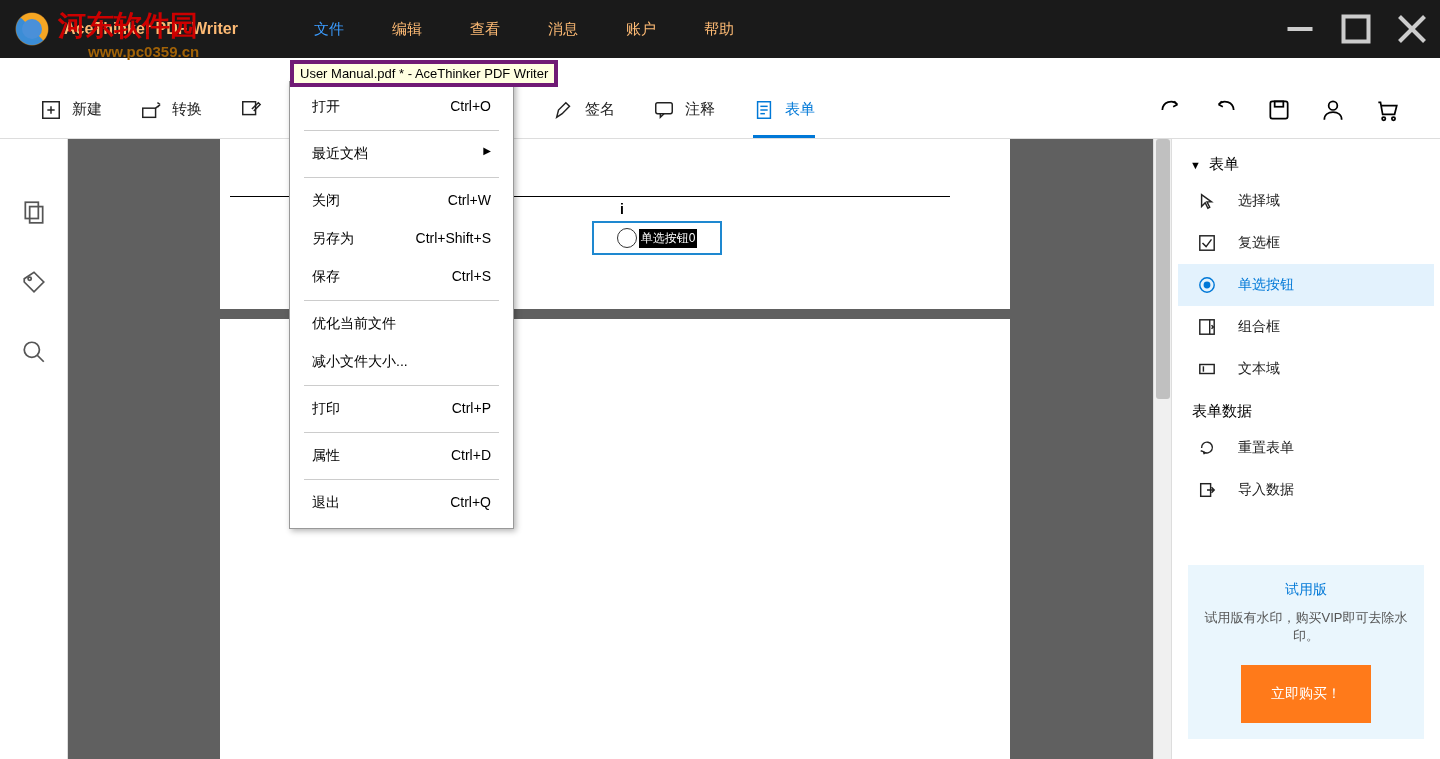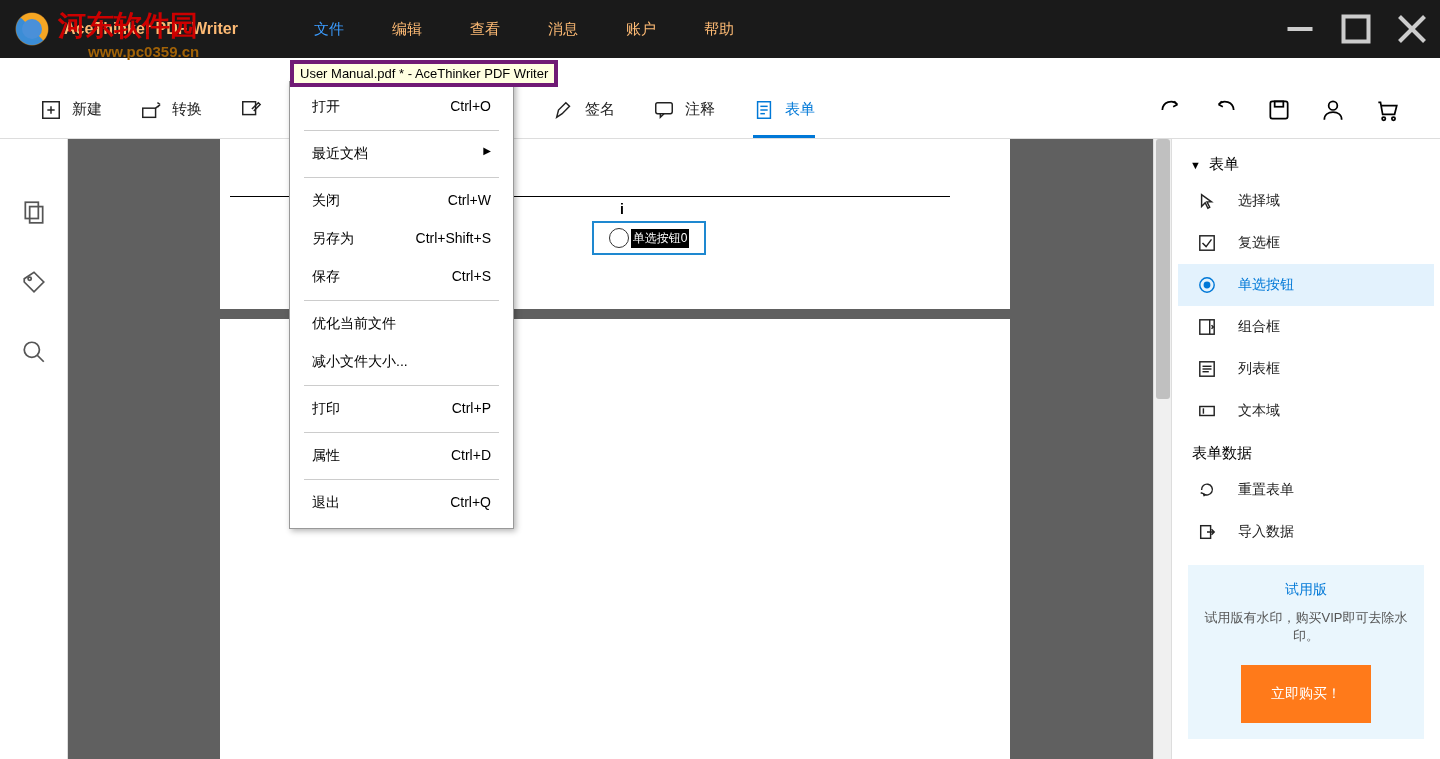--- a/index.html
+++ b/index.html
@@ -36,21 +36,21 @@
 
 .main { display: flex; height: calc(100% - 139px); }
 
 .left-bar { width: 68px; background: #fff; border-right: 1px solid #ddd; display: flex; flex-direction: column; align-items: center; padding-top: 60px; gap: 44px; }
 .left-icon { width: 26px; height: 26px; cursor: pointer; color: #555; }
 
 .canvas-area { flex: 1; background: #606060; position: relative; overflow: hidden; }
 .page1 { position: absolute; left: 152px; top: 0; width: 790px; height: 170px; background: #fff; }
 .page1 .hr { position: absolute; left: 10px; top: 57px; width: 720px; height: 1px; background: #000; }
 .page1 .i-char { position: absolute; left: 400px; top: 62px; font-size: 14px; font-weight: bold; }
-.radio-widget { position: absolute; left: 372px; top: 82px; width: 114px; height: 34px; border: 2px solid #1e88d0; display: flex; align-items: center; justify-content: center; gap: 2px; }
+.radio-widget { position: absolute; left: 372px; top: 82px; width: 130px; height: 34px; border: 2px solid #1e88d0; display: flex; align-items: center; justify-content: center; gap: 2px; }
 .radio-widget .circ { width: 20px; height: 20px; border: 1px solid #333; border-radius: 50%; }
 .radio-widget .lbl { background: #000; color: #fff; font-size: 12px; padding: 1px 2px; }
 .page2 { position: absolute; left: 152px; top: 180px; width: 790px; height: 700px; background: #fff; }
 
 .scroll-track { width: 18px; background: #f0f0f0; border-left: 1px solid #ddd; position: relative; }
 .scroll-thumb { position: absolute; top: 0; left: 2px; width: 14px; height: 260px; background: #c0c0c0; border-radius: 3px; }
 
 
 .right-panel { width: 269px; background: #fff; border-left: 1px solid #ddd; padding: 10px 6px; display: flex; flex-direction: column; }
 .rp-header { display: flex; align-items: center; gap: 8px; font-size: 15px; font-weight: 500; padding: 6px 12px; cursor: pointer; }
@@ -255,29 +255,20 @@
     <div class="rp-list-item">
       <span class="rp-icon"><svg viewBox="0 0 20 20">
             <rect x="2" y="2" width="16" height="16"></rect>
             <line x1="13" y1="2" x2="13" y2="18"></line>
             <path d="M15 8 L17 10 L15 12"></path>
           </svg></span>
       <span>组合框</span>
     </div>
     <div class="rp-list-item">
       <span class="rp-icon"><svg viewBox="0 0 20 20">
-            <rect x="2" y="2" width="16" height="16"></rect>
-            <line x1="5" y1="7" x2="15" y2="7"></line>
-            <line x1="5" y1="10" x2="15" y2="10"></line>
-            <line x1="5" y1="13" x2="12" y2="13"></line>
-          </svg></span>
-      <span>列表框</span>
-    </div>
-    <div class="rp-list-item">
-      <span class="rp-icon"><svg viewBox="0 0 20 20">
             <rect x="2" y="5" width="16" height="10"></rect>
             <line x1="6" y1="7" x2="6" y2="13"></line>
           </svg></span>
       <span>文本域</span>
     </div>
 
     <div class="rp-section">表单数据</div>
     <div class="rp-list-item">
       <span class="rp-icon"><svg viewBox="0 0 20 20">
             <path d="M4 10 A6 6 0 1 1 6 14 M6 14 L3 13 M6 14 L7 17"></path>

